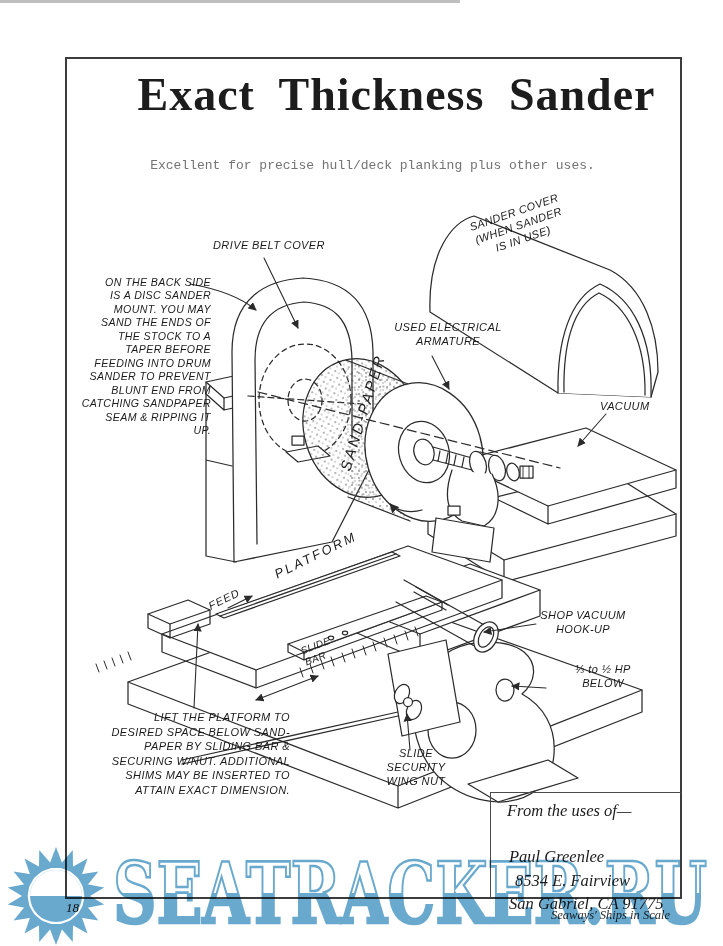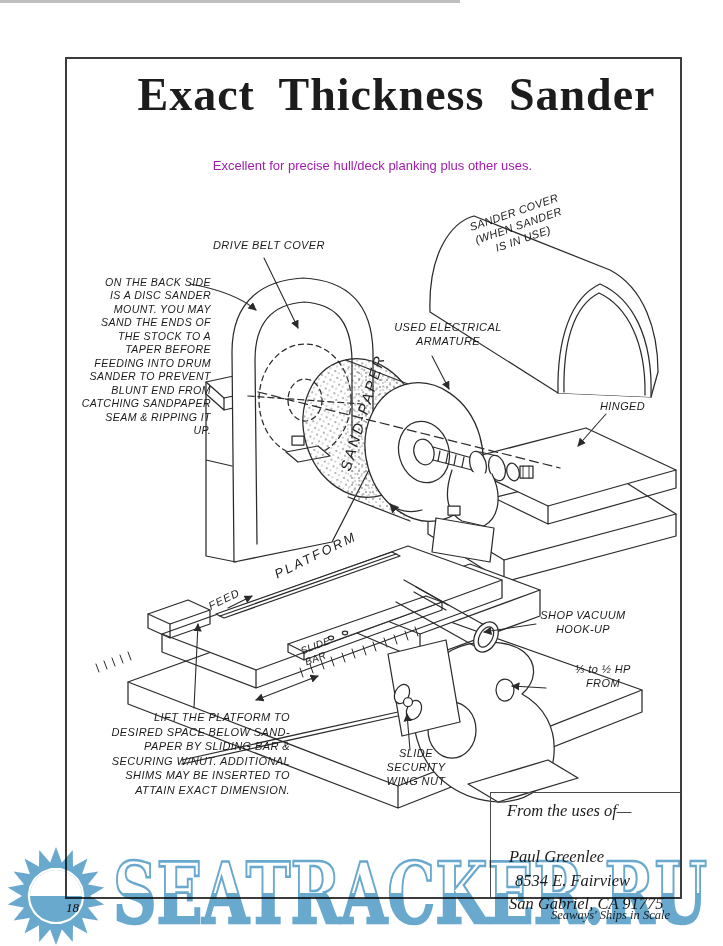--- a/index.html
+++ b/index.html
@@ -10,21 +10,21 @@
   .scan-edge{left:0;top:0;width:460px;height:3px;background:#8a8a8a;opacity:.55;}
   
   .frame{left:65px;top:57px;width:613px;height:838px;border:2px solid #3c3c3c;}
   .credit-box{left:490px;top:792px;width:189px;height:104px;border:1px solid #4a4a4a;
               border-right:2px solid #3c3c3c;border-bottom:2px solid #3c3c3c;}
   
   .title{left:65px;top:68px;width:663px;text-align:center;
          font-family:"Liberation Serif",serif;font-weight:700;font-size:46px;
          letter-spacing:1px;word-spacing:12px;color:#1c1c1c;}
   .subtitle{left:65px;top:158px;width:615px;text-align:center;
-            font-family:Liberation Sans, sans-serif;font-size:13px;color:#a21caf;}
+            font-family:Liberation Mono, monospace;font-size:13px;color:#737373;}
   
   .hand{position:absolute;font-family:"Liberation Sans",sans-serif;font-style:italic;
         color:#1b1b1b;white-space:pre-line;font-size:11px;letter-spacing:.4px;
         transform-origin:left top;line-height:1.28;}
   .note{font-size:10.6px;line-height:1.27;}
   .ctr{text-align:center;}
   .rot-cover{transform:rotate(-19deg);}
   .rot-plat{transform:rotate(-26deg);font-size:13px;letter-spacing:2.5px;}
   .rot-feed{transform:rotate(-26deg);letter-spacing:1px;}
   .rot-bar{transform:rotate(-21deg);font-size:10px;line-height:1.15;}
@@ -197,34 +197,34 @@
 
 <div class="hand" style="left:213px;top:238px;">DRIVE BELT COVER</div>
 
 <div class="hand ctr rot-cover" style="left:452px;top:226px;width:126px;">SANDER COVER
 (WHEN SANDER
 IS IN USE)</div>
 
 <div class="hand ctr" style="left:386px;top:320px;width:124px;">USED ELECTRICAL
 ARMATURE</div>
 
-<div class="hand" style="left:600px;top:399px;">HINGED</div>
+<div class="hand" style="left:600px;top:399px;">VACUUM</div>
 
 <div class="hand rot-plat" style="left:272px;top:568px;">PLATFORM</div>
 
 <div class="hand rot-feed" style="left:206px;top:600px;">FEED</div>
 
 <div class="hand rot-bar" style="left:299px;top:646px;">SLIDE
 BAR</div>
 
 <div class="hand ctr" style="left:524px;top:608px;width:118px;">SHOP VACUUM
 HOOK-UP</div>
 
 <div class="hand ctr" style="left:548px;top:662px;width:110px;">⅓ to ½ HP
-FROM</div>
+BELOW</div>
 
 <div class="hand ctr" style="left:366px;top:746px;width:100px;">SLIDE
 SECURITY
 WING NUT</div>
 
 <div class="hand" style="left:80px;top:710px;width:210px;font-size:11px;line-height:1.32;text-align:right;">LIFT THE PLATFORM TO
 DESIRED SPACE BELOW SAND-
 PAPER BY SLIDING BAR &amp;
 SECURING W/NUT. ADDITIONAL
 SHIMS MAY BE INSERTED TO

